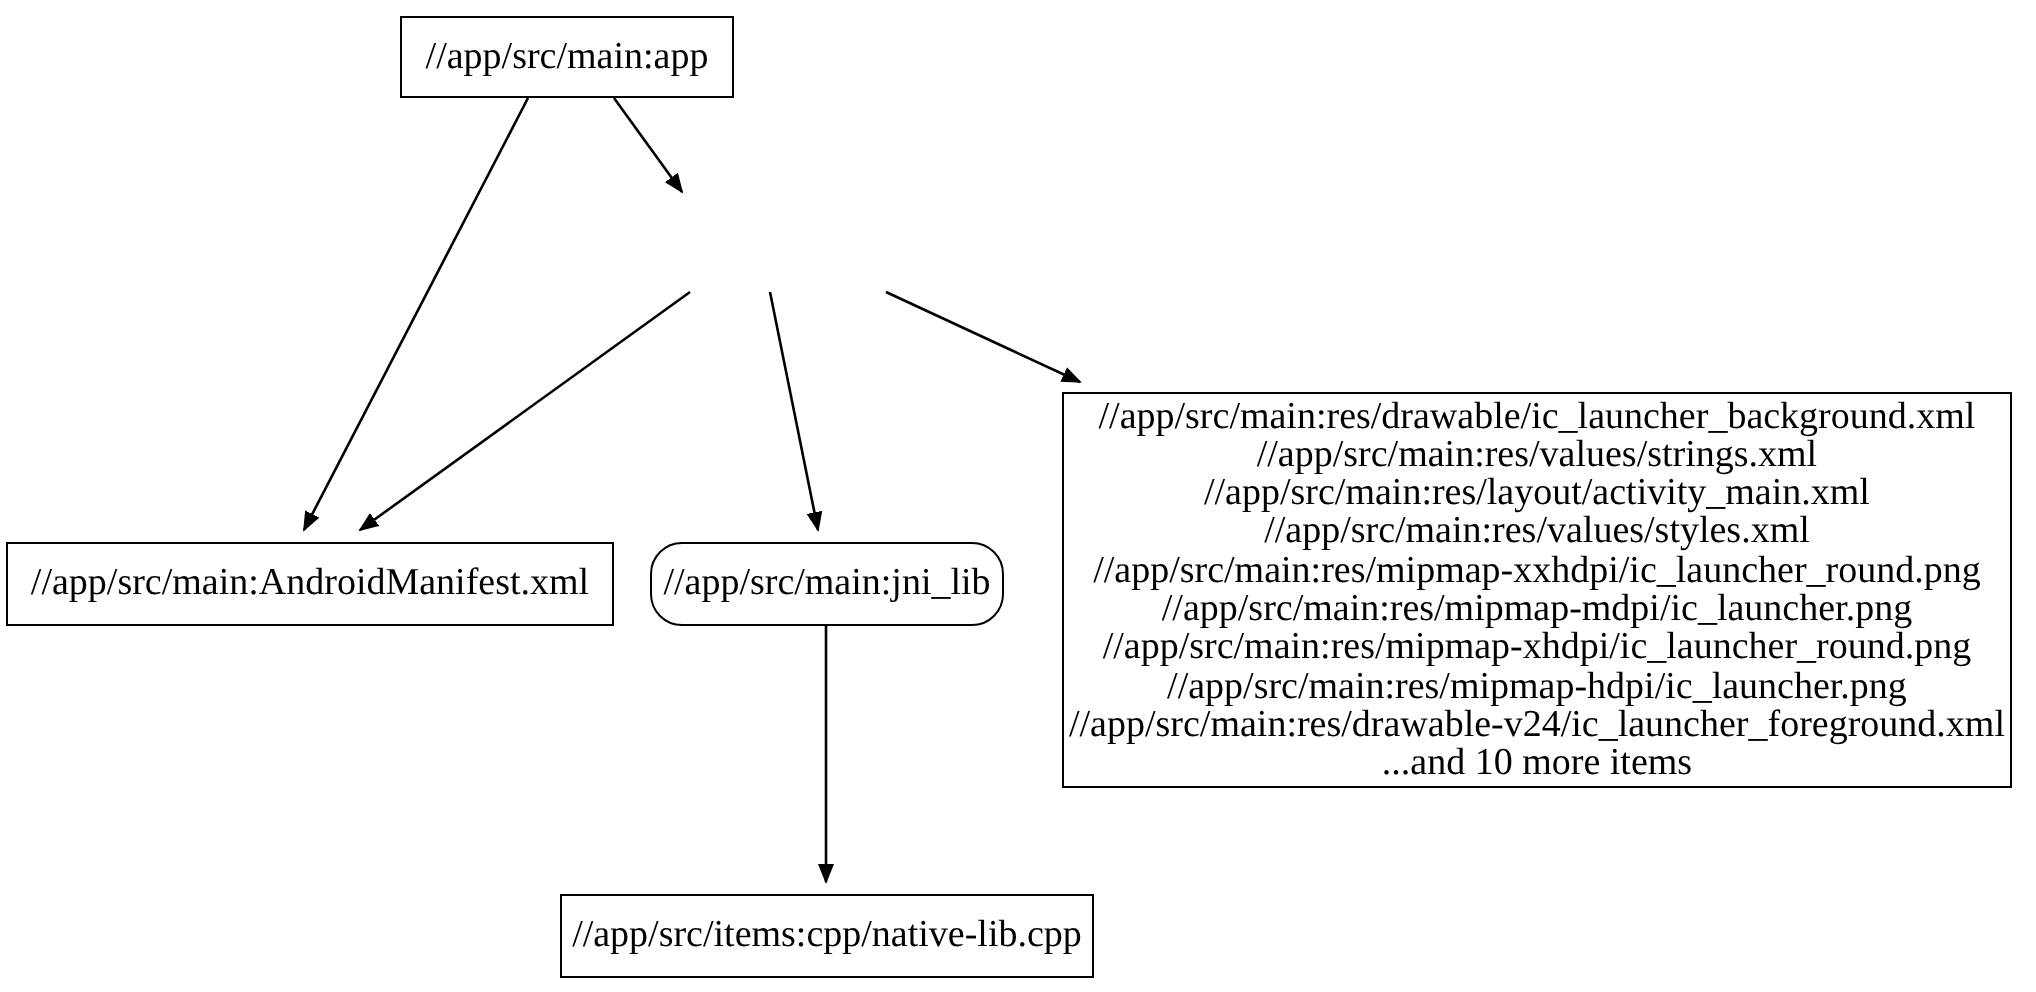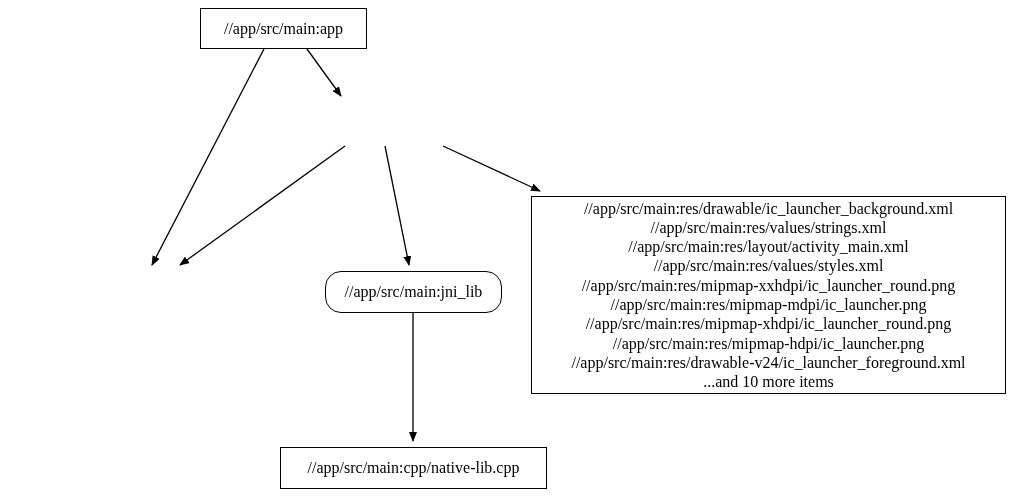--- a/index.html
+++ b/index.html
@@ -26,21 +26,21 @@
   .graph-node {
     position: absolute;
     box-sizing: border-box;
     border: 1px solid #000000;
     background: #ffffff;
     display: flex;
     align-items: center;
     justify-content: center;
     text-align: center;
     color: #000000;
-    font-size: 16px;
+    font-size: 19px;
     line-height: 19.3px;
     white-space: pre;
     letter-spacing: 0px;
   }
   .graph-node.multiline {
     align-items: center;
     padding: 6px 0;
   }
   .node-label {
     display: block;
@@ -82,27 +82,30 @@
     <g>
       <path d="M413,313 L413,441" fill="none" stroke="#000000" stroke-width="1.3" marker-end="url(#arrowhead)"></path>
     </g>
   </svg>
 
   <div class="graph-node" style="left:200px; top:8px; width:167px; height:41px;">
     <span class="node-label">//app/src/main:app</span>
   </div>
 
 
+  <div class="graph-node" style="left:3px; top:271px; width:304px; height:42px;">
+    <span class="node-label">//app/src/main:AndroidManifest.xml</span>
+  </div>
 
   <div class="graph-node" style="left:325px; top:271px; width:177px; height:42px;border-radius:16px;">
     <span class="node-label">//app/src/main:jni_lib</span>
   </div>
 
   <div class="graph-node" style="left:280px; top:447px; width:267px; height:42px;">
-    <span class="node-label">//app/src/main:cpp/native-lib.cpp</span>
+    <span class="node-label">//app/src/items:cpp/native-lib.cpp</span>
   </div>
 
   <div class="graph-node multiline" style="left:531px; top:196px; width:475px; height:198px;">
     <span class="node-label">//app/src/main:res/drawable/ic_launcher_background.xml
 //app/src/main:res/values/strings.xml
 //app/src/main:res/layout/activity_main.xml
 //app/src/main:res/values/styles.xml
 //app/src/main:res/mipmap-xxhdpi/ic_launcher_round.png
 //app/src/main:res/mipmap-mdpi/ic_launcher.png
 //app/src/main:res/mipmap-xhdpi/ic_launcher_round.png

